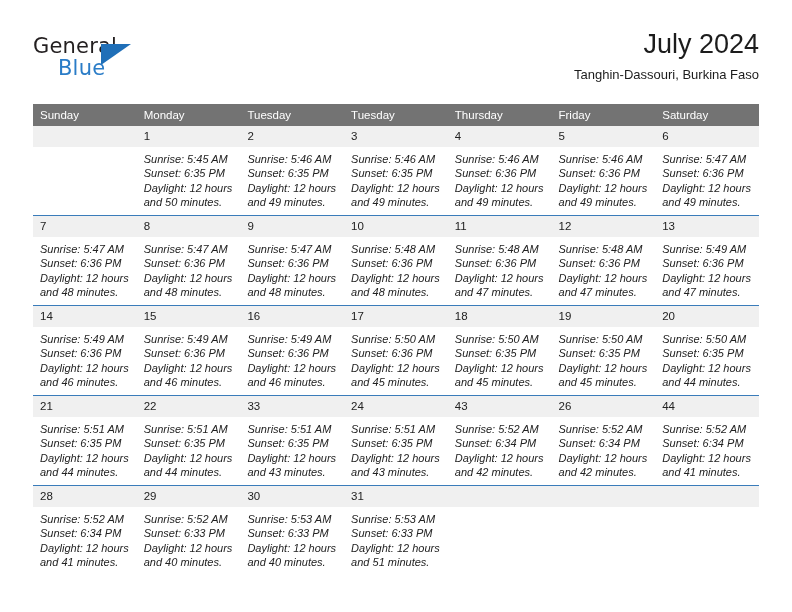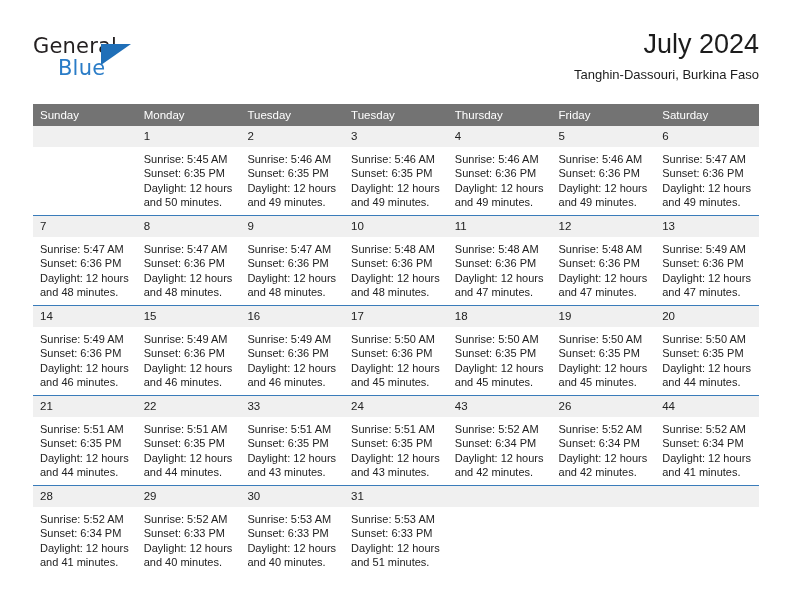--- a/index.html
+++ b/index.html
@@ -129,20 +129,21 @@
     box-sizing: content-box;
   }
   .daynum.empty {
     color: transparent;
   }
   .cell-body {
     padding: 5px 7px 0 7px;
     font-size: 11px;
     line-height: 14.4px;
     color: #222222;
+    font-style: italic;
   }
   .cell-body div {
     white-space: nowrap;
   }
   .cell-empty .daynum {
     background: #f0f0f0;
   }
 </style>
 </head>
 <body>

